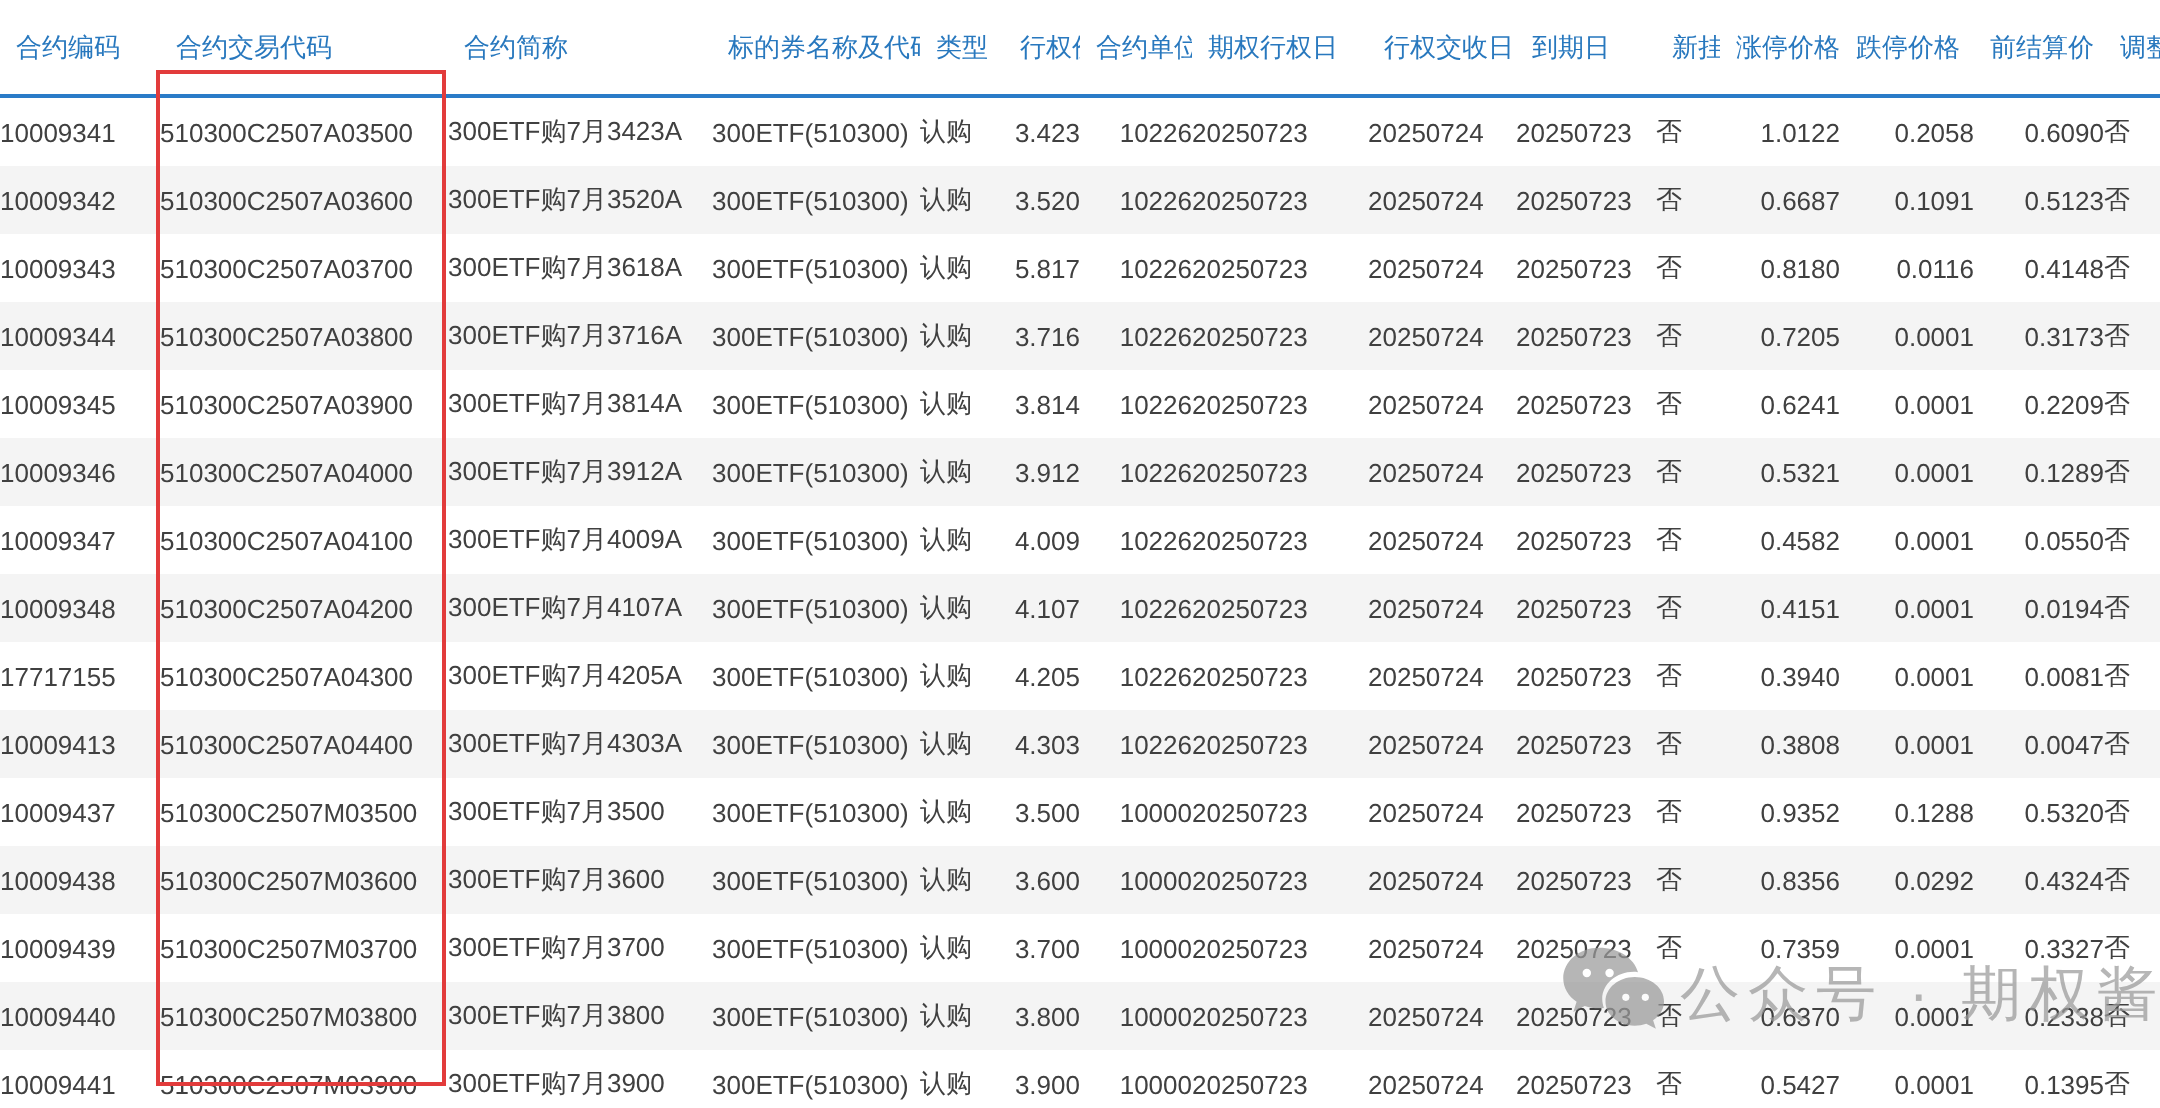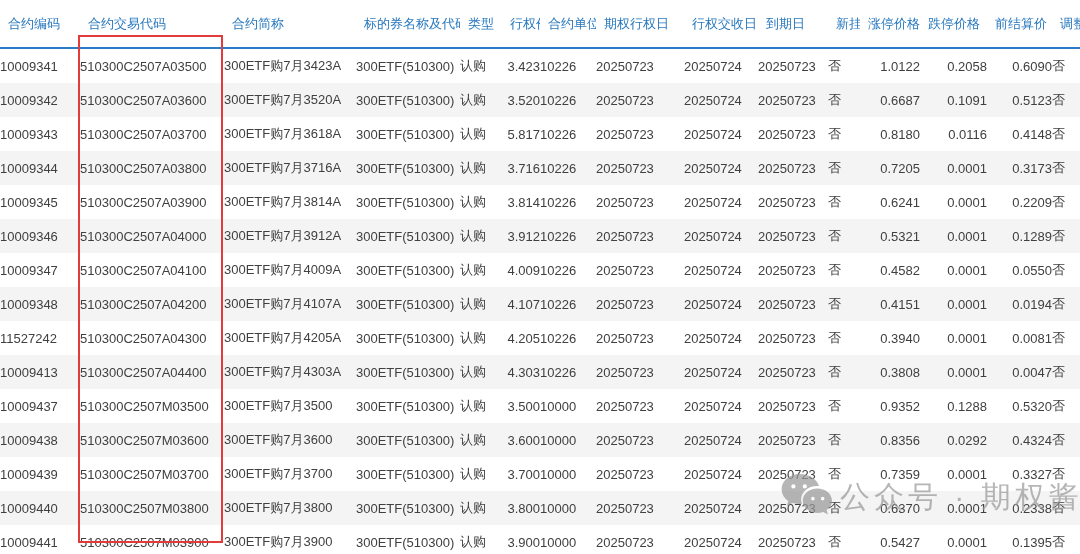--- a/index.html
+++ b/index.html
@@ -20,21 +20,21 @@
     height:34px;white-space:nowrap;overflow:hidden;padding:0;
   }
   table.option-table tbody tr:nth-child(even){background:var(--stripe,#f4f4f4);}
   
   .c0{padding-left:10px;}
   .c1{padding-left:12px;}
   .c2{padding-left:4px;}
   .c3{padding-left:4px;}
   .c4{padding-left:3px;}
   .c5{text-align:right;padding-right:6px;}
-  .c6{text-align:left;padding-right:3px;}
+  .c6{text-align:right;padding-right:3px;}
   .c7{padding-left:19px;}
   .c8{padding-left:4px;}
   .c9{padding-left:5px;}
   .c10{padding-left:5px;}
   .c11{text-align:right;padding-right:0;margin-left:46px;}
   .c12{text-align:right;padding-right:0;margin-top:16px;}
   .c13{text-align:right;padding-right:0;}
   .c14{padding-left:13px;}
   .highlight-box{
     position:absolute;left:78px;top:35px;width:141px;height:504px;
@@ -222,21 +222,21 @@
           <td class="c7">20250723</td>
           <td class="c8">20250724</td>
           <td class="c9">20250723</td>
           <td class="c10">否</td>
           <td class="c11">0.4151</td>
           <td class="c12">0.0001</td>
           <td class="c13">0.0194</td>
           <td class="c14">否</td>
         </tr>
         <tr>
-          <td class="c0">11527242</td>
+          <td class="c0">17717155</td>
           <td class="c1">510300C2507A04300</td>
           <td class="c2">300ETF购7月4205A</td>
           <td class="c3">300ETF(510300)</td>
           <td class="c4">认购</td>
           <td class="c5">4.205</td>
           <td class="c6">10226</td>
           <td class="c7">20250723</td>
           <td class="c8">20250724</td>
           <td class="c9">20250723</td>
           <td class="c10">否</td>

